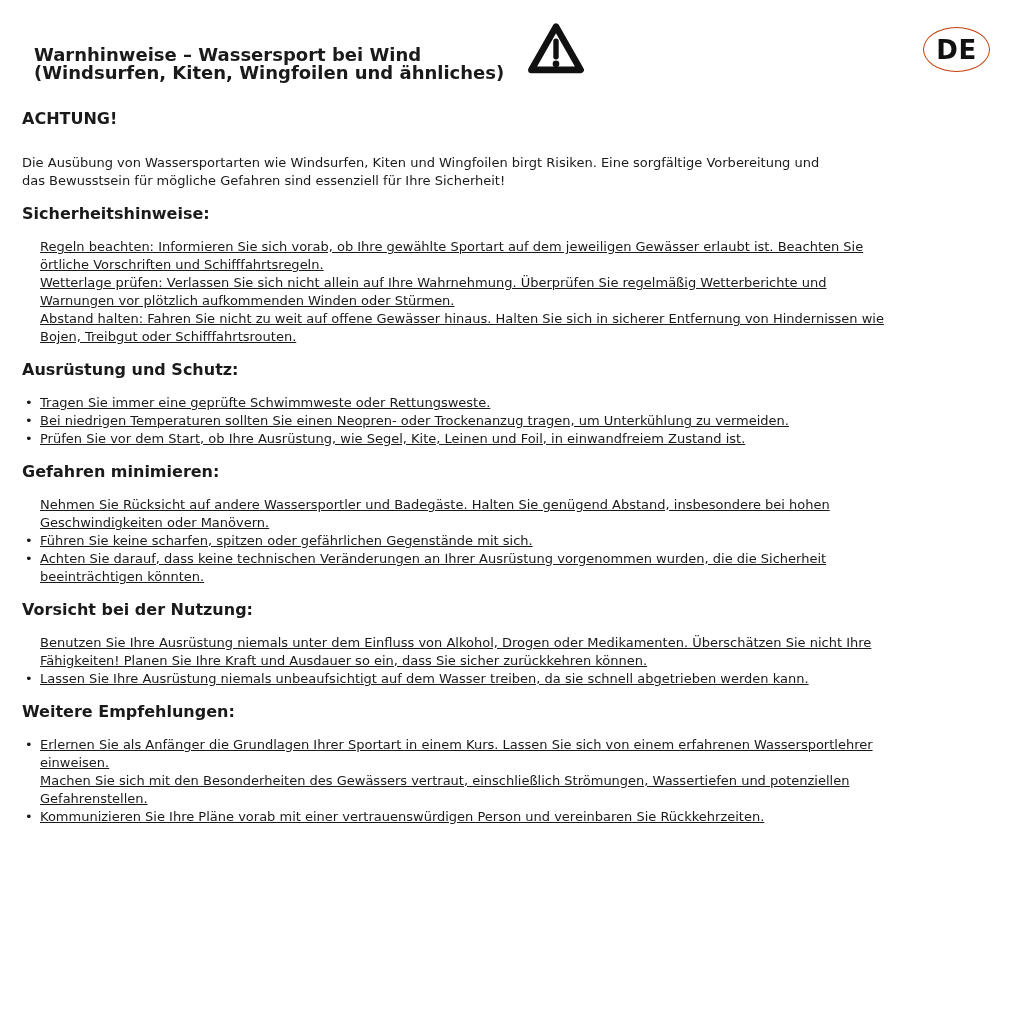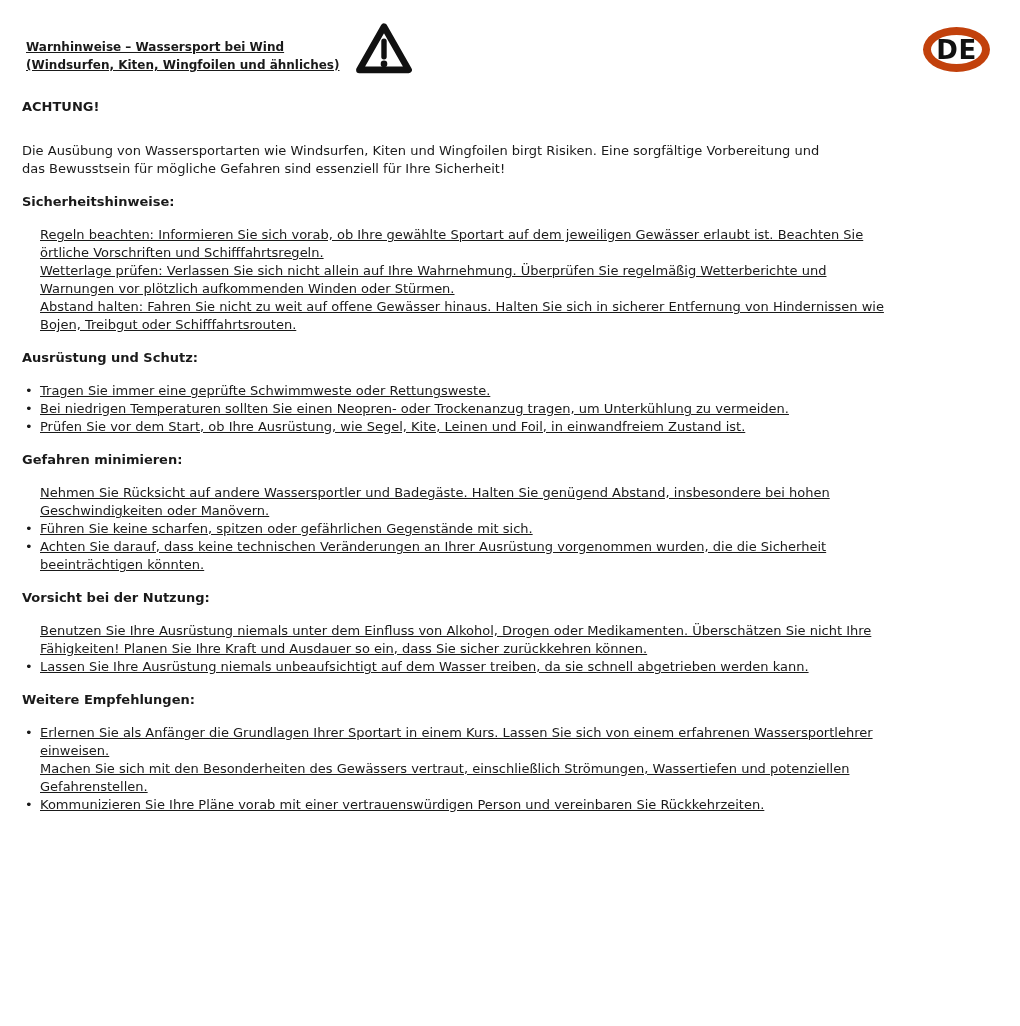--- a/index.html
+++ b/index.html
@@ -11,40 +11,39 @@
   }
   .page {
     box-sizing: border-box;
     width: 1020px; height: 1026px;
     padding: 34px 30px 0 22px;
     overflow: hidden;
     background: #ffffff;
   }
   .doc-header { display: flex; align-items: flex-start; }
   .title {
-    margin: 4px;
-    font-size: 12px; line-height: 18px; font-weight: bold;
+    margin: 12px;
+    font-size: 18px; line-height: 18px; font-weight: bold;
     white-space: pre-line;
-    text-decoration: underline;
   }
   .warning-triangle { margin-left: 10px; margin-top: -13px; flex: 0 0 auto; }
   .lang-badge {
     box-sizing: border-box;
     margin-left: auto; margin-top: -7px;
     width: 67px; height: 45px;
-    border: 8px solid #c2410c;
+    border: 1px solid #c2410c;
     border-radius: 50%;
     display: flex; align-items: center; justify-content: center;
     font-weight: bold; font-size: 26px; letter-spacing: 0.5px;
     color: #111;
     flex: 0 0 auto;
     text-align: right;
   }
   .section-heading {
-    font-size: 13px; line-height: 18px; font-weight: bold;
+    font-size: 16px; line-height: 18px; font-weight: bold;
     margin: 15px 0;
     white-space: pre-line;
   }
   .section-heading.run-in { margin-top: 16px; margin-bottom: 0; }
   .item {
     font-size: 13px; line-height: 18px;
     white-space: pre-line;
     position: relative;
   }
   .item.plain, .item.bullet { padding-left: 18px; text-decoration: underline; }

